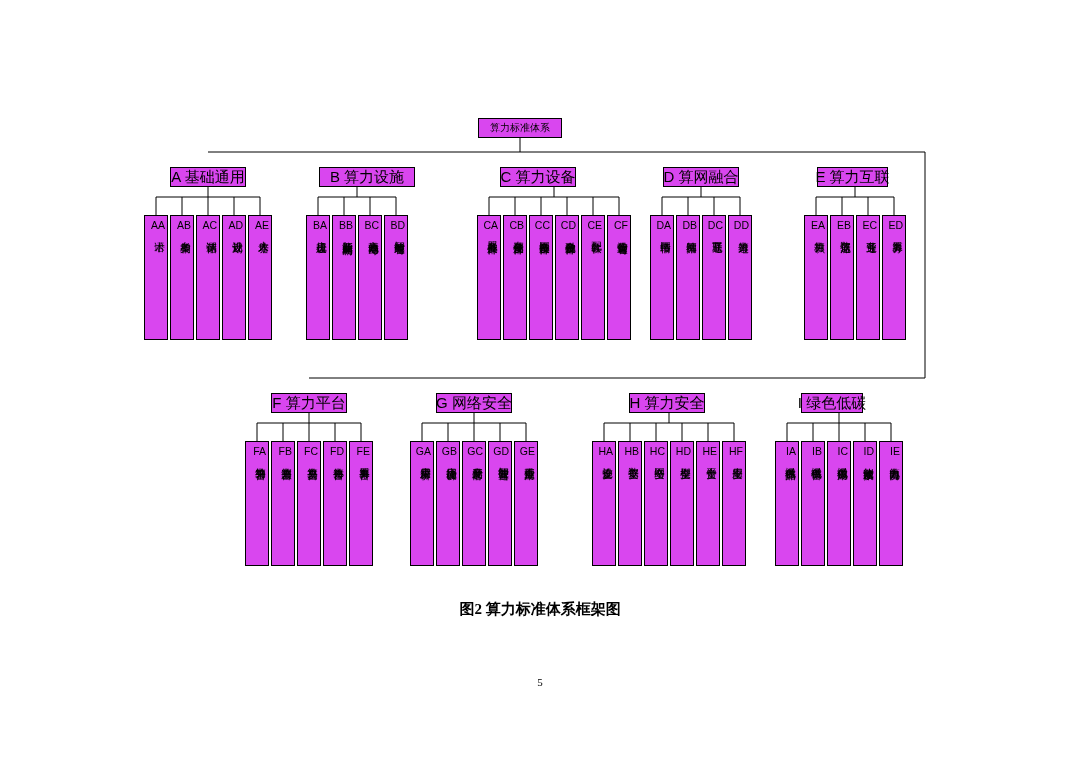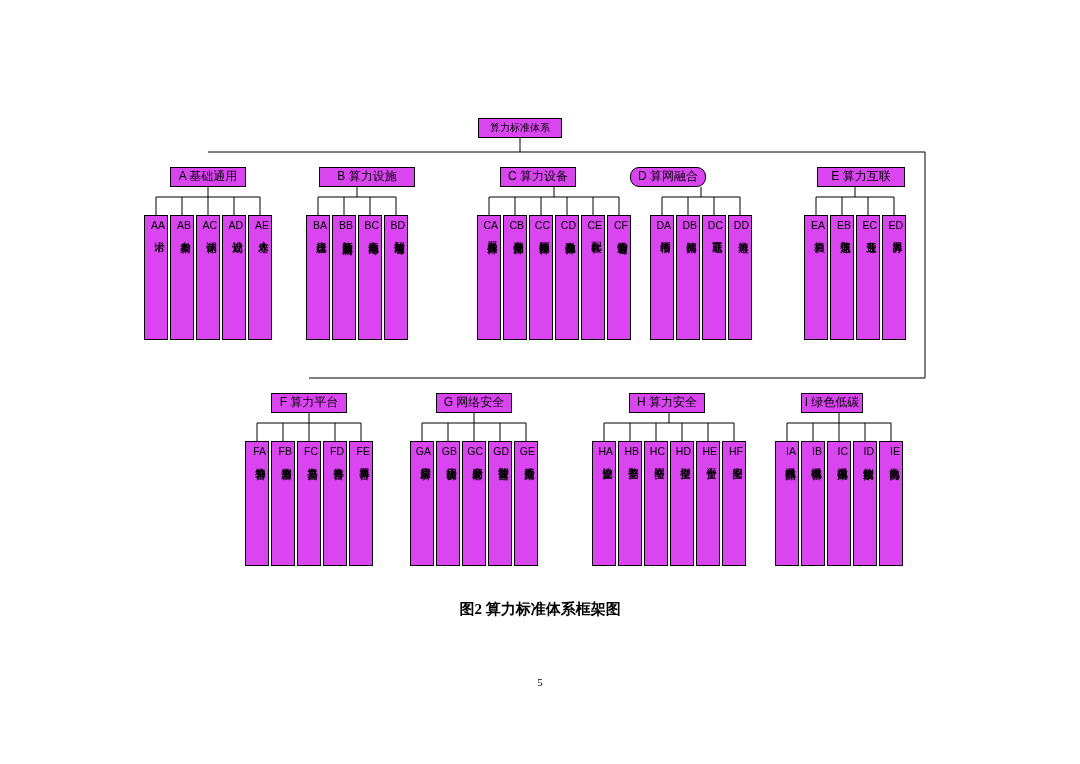--- a/index.html
+++ b/index.html
@@ -26,21 +26,21 @@
   }
 
   
   .root {
     font-size:10px;
     padding:3px 6px;
   }
 
   
   .cat {
-    font-size:12px;
+    font-size:15px;
     padding:3px 4px;
     white-space:nowrap;
   }
 
   
   .leaf {
     font-size:10.5px;
     writing-mode:vertical-rl;
     text-orientation:upright;
     align-items:flex-start;
@@ -224,40 +224,40 @@
       <span class="txt">融合设备及部件</span>
     </div>
     <div class="node leaf" style="left: 581px; top: 215px; width: 24px; height: 125px;">
       <span class="code">CE</span>
       <span class="txt">配套软件</span>
     </div>
     <div class="node leaf" style="left: 607px; top: 215px; width: 24px; height: 125px;">
       <span class="code">CF</span>
       <span class="txt">设备运营与管理</span>
     </div>
-    <div class="node cat" style="left: 630px; top: 167px; width: 76px; height: 20px; border-radius: 9px;">
+    <div class="node cat" style="left: 663px; top: 167px; width: 76px; height: 20px;">
       <span>D 算网融合</span>
     </div>
     <div class="node leaf" style="left: 650px; top: 215px; width: 24px; height: 125px;">
       <span class="code">DA</span>
       <span class="txt">网络传输</span>
     </div>
     <div class="node leaf" style="left: 676px; top: 215px; width: 24px; height: 125px;">
       <span class="code">DB</span>
       <span class="txt">算网编排</span>
     </div>
     <div class="node leaf" style="left: 702px; top: 215px; width: 24px; height: 125px;">
       <span class="code">DC</span>
       <span class="txt">互联互通</span>
     </div>
     <div class="node leaf" style="left: 728px; top: 215px; width: 24px; height: 125px;">
       <span class="code">DD</span>
       <span class="txt">算力运维</span>
     </div>
-    <div class="node cat" style="left: 817px; top: 167px; width: 88px; height: 20px;">
+    <div class="node cat" style="left: 817px; top: 167px; width: 71px; height: 20px;">
       <span>E 算力互联</span>
     </div>
     <div class="node leaf" style="left: 804px; top: 215px; width: 24px; height: 125px;">
       <span class="code">EA</span>
       <span class="txt">算力标识</span>
     </div>
     <div class="node leaf" style="left: 830px; top: 215px; width: 24px; height: 125px;">
       <span class="code">EB</span>
       <span class="txt">数据流通</span>
     </div>

